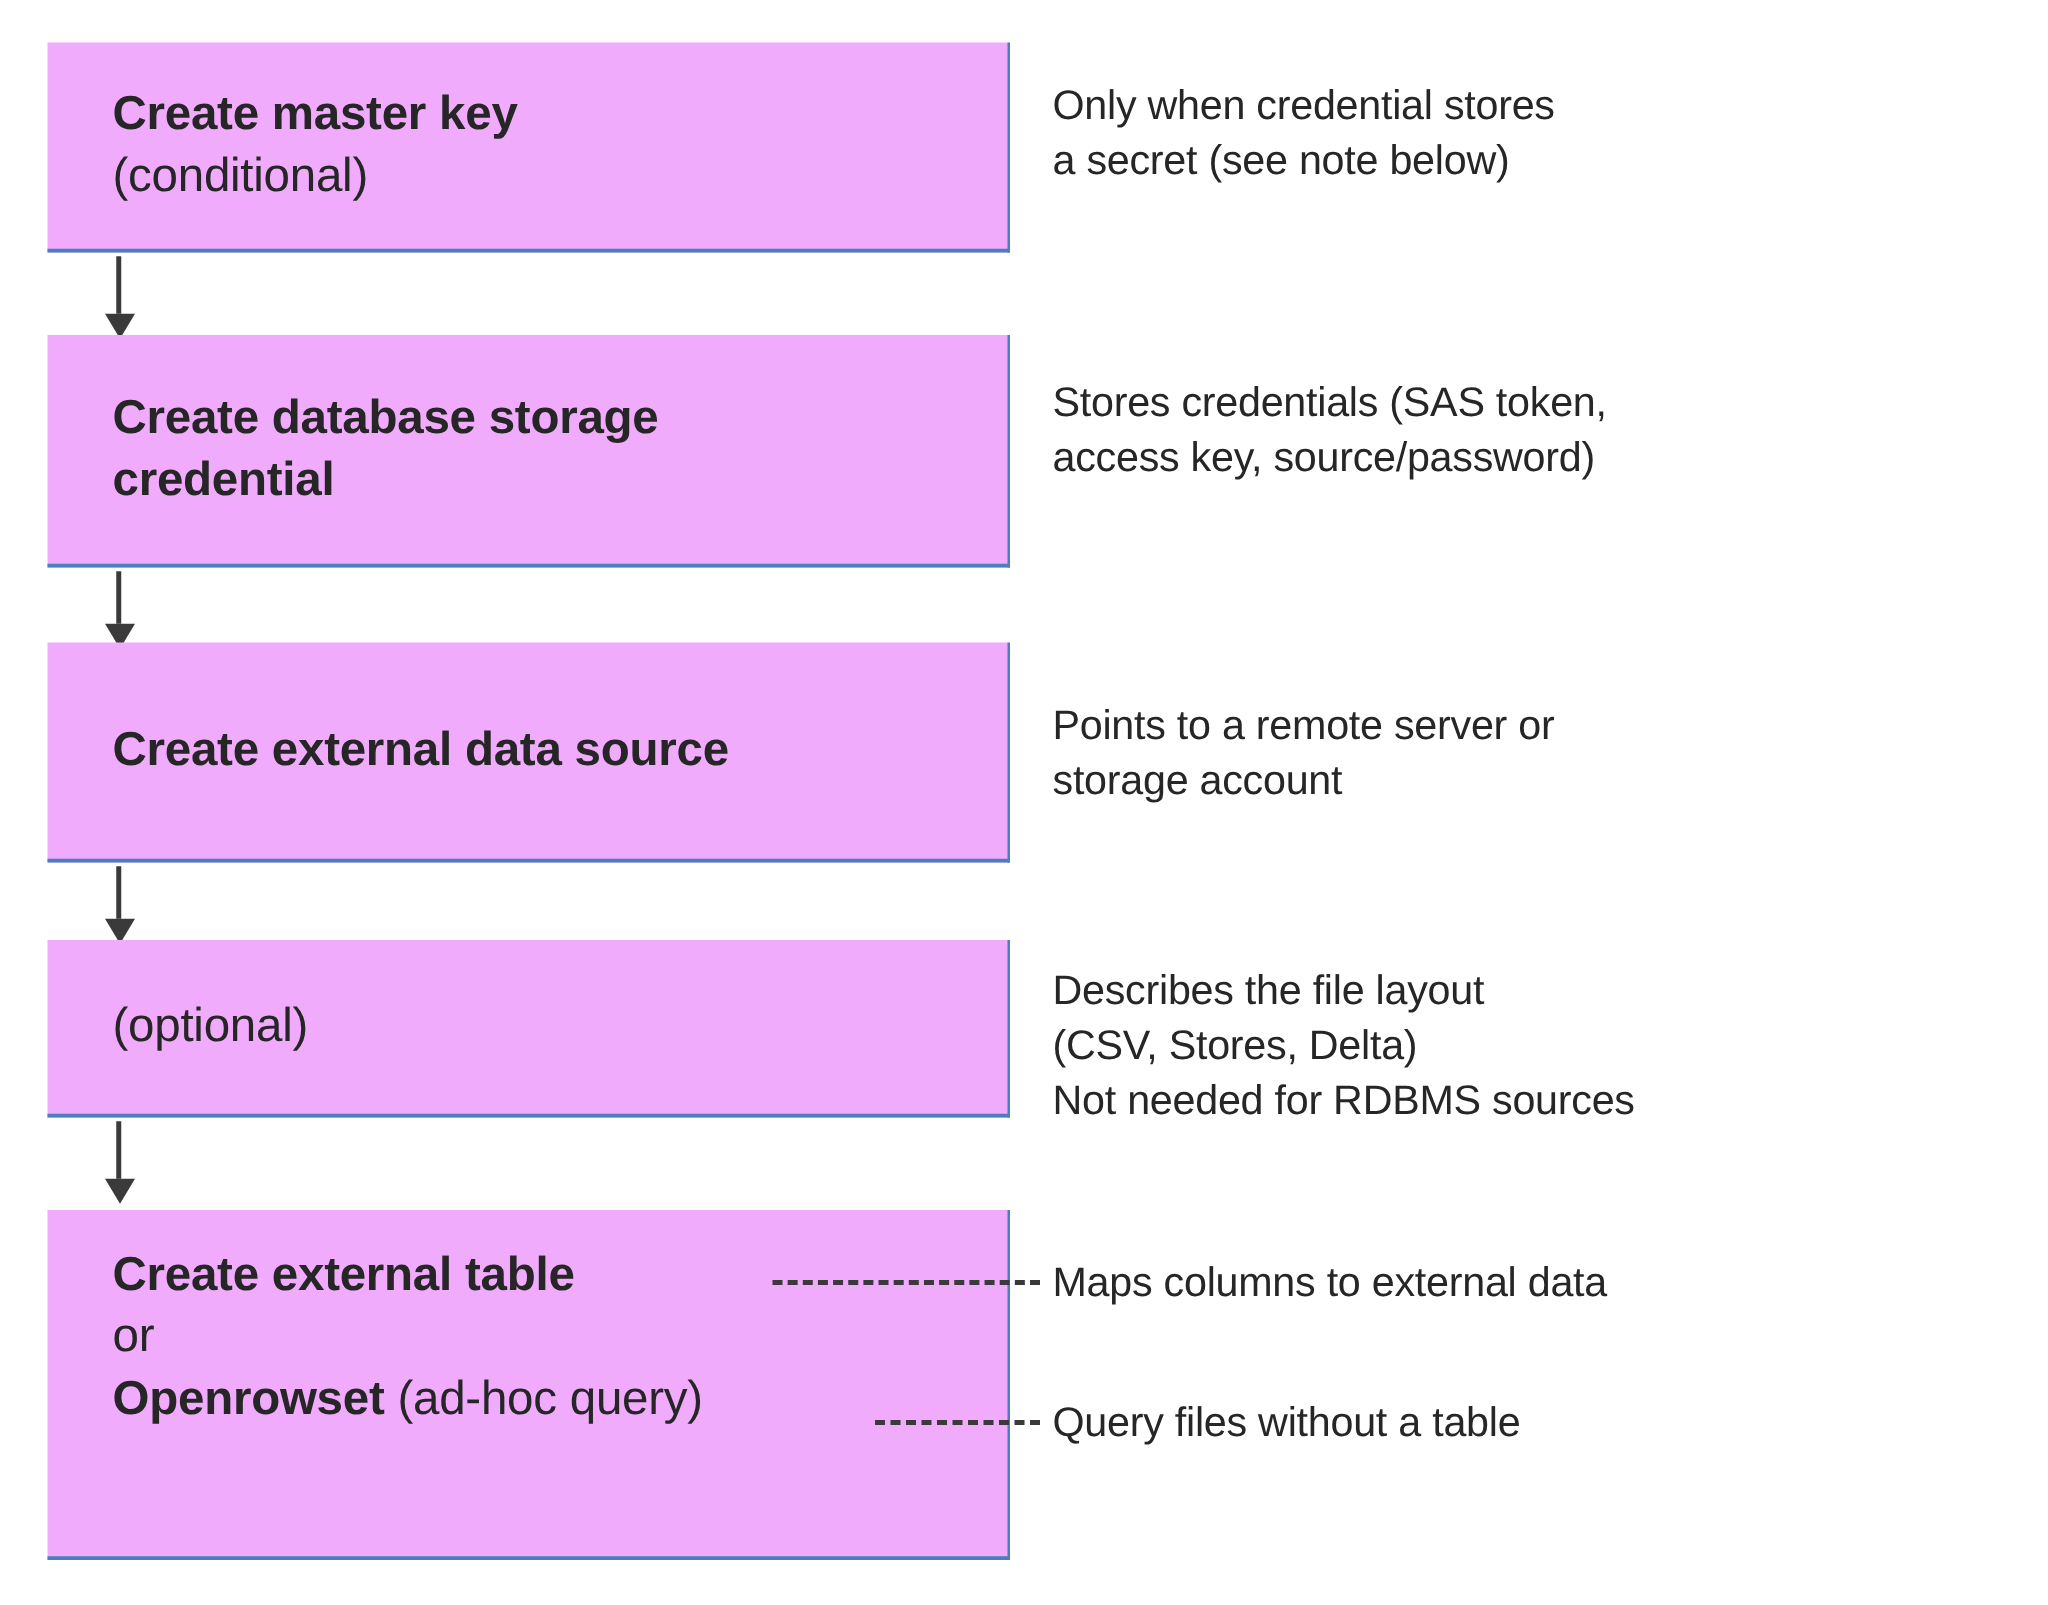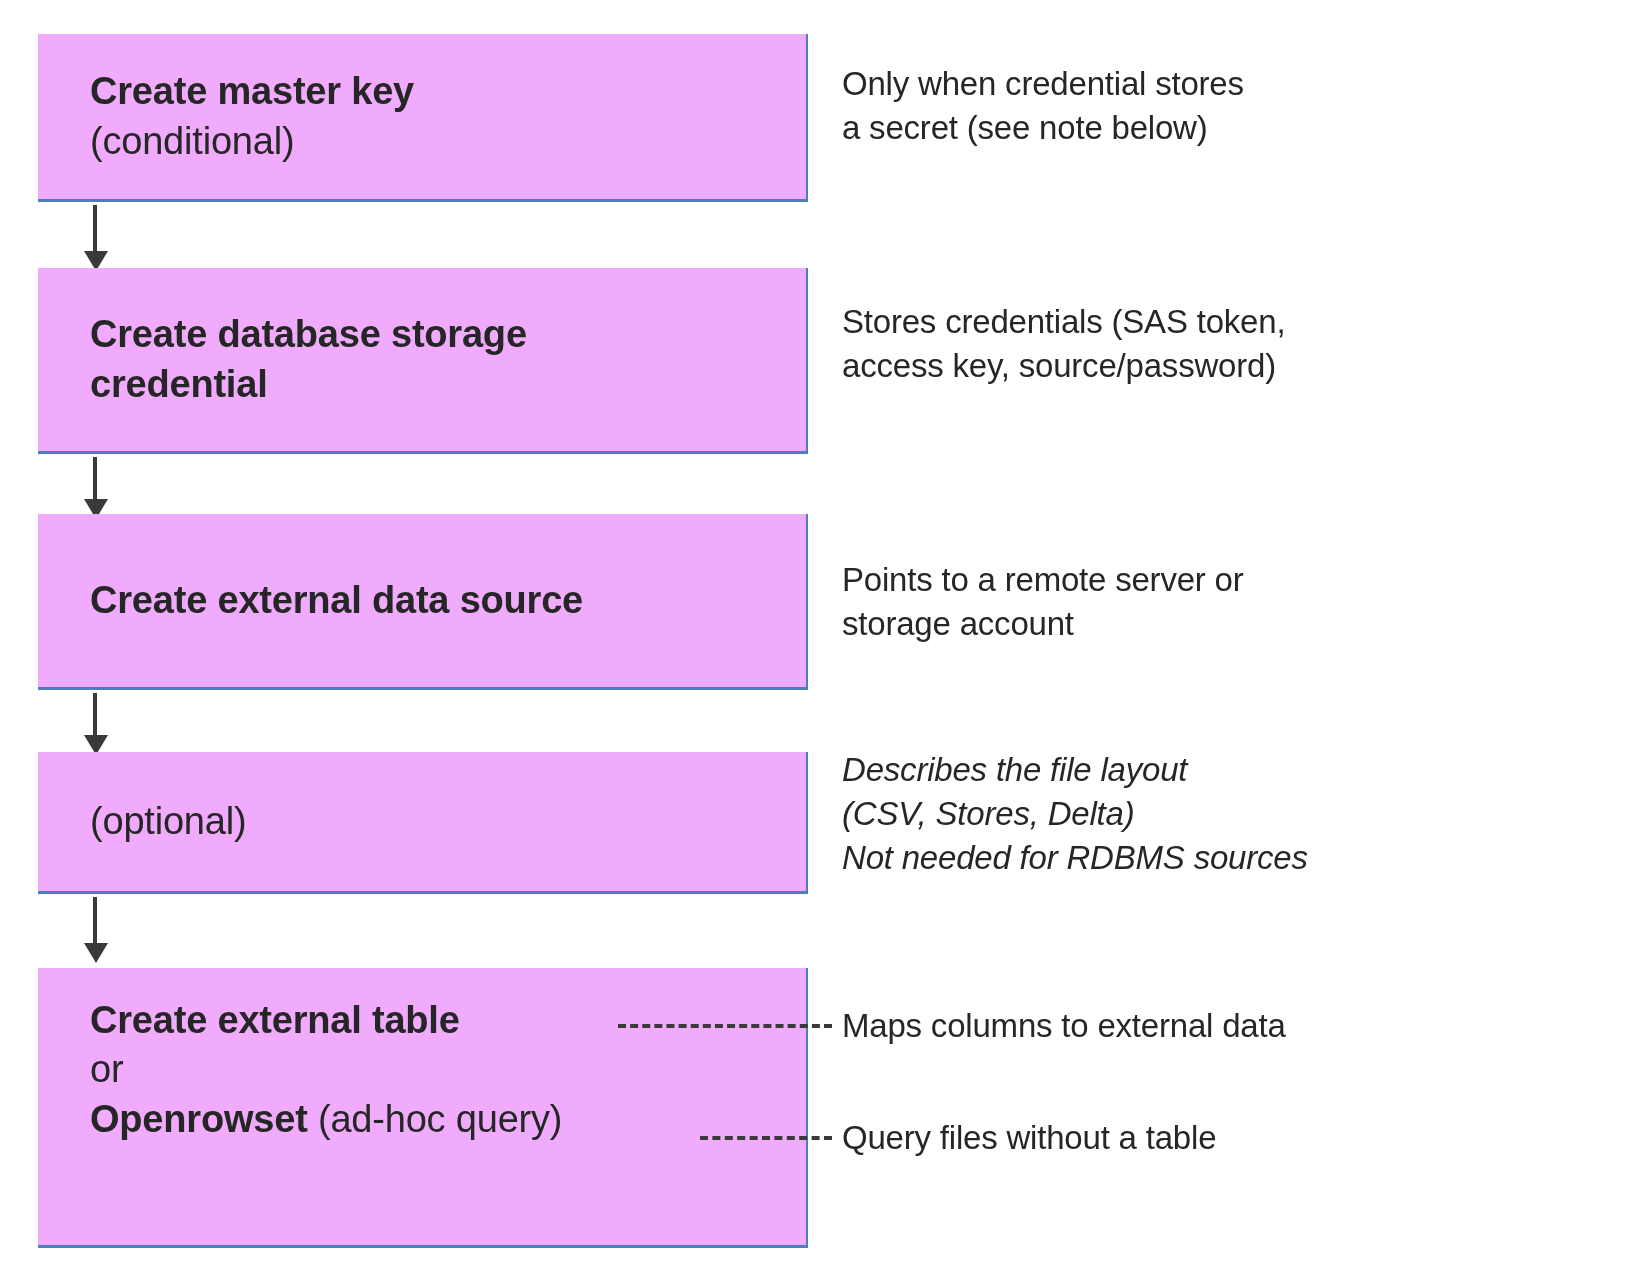--- a/index.html
+++ b/index.html
@@ -131,21 +131,21 @@
   </div>
 
   <div class="arrow" style="top:693px; height:62px;">
     <div class="shaft" style="height:42px;"></div>
     <div class="head" style="top:42px;"></div>
   </div>
 
   <div class="flow-box" style="top:752px; height:142px;">
     <div class="box-line">(optional)</div>
   </div>
-  <div class="note" style="top:748px;font-style:italic;">
+  <div class="note" style="top:770px;">
     <span class="note-line">Describes the file layout</span>
     <span class="note-line">(CSV, Stores, Delta)</span>
     <span class="note-line">Not needed for RDBMS sources</span>
   </div>
 
   <div class="arrow" style="top:897px; height:66px;">
     <div class="shaft" style="height:46px;"></div>
     <div class="head" style="top:46px;"></div>
   </div>
 

